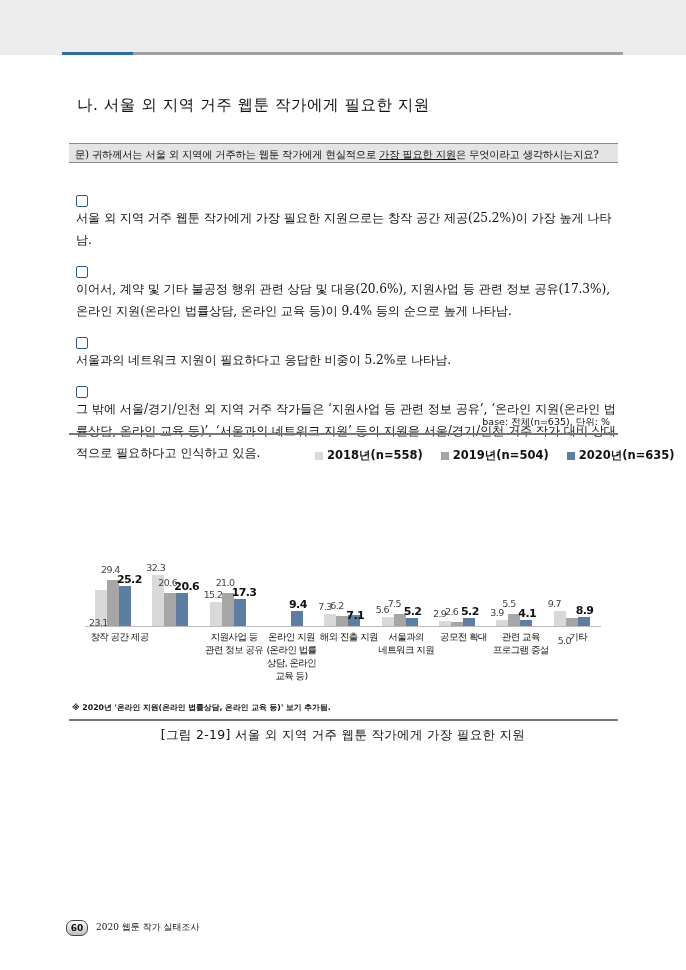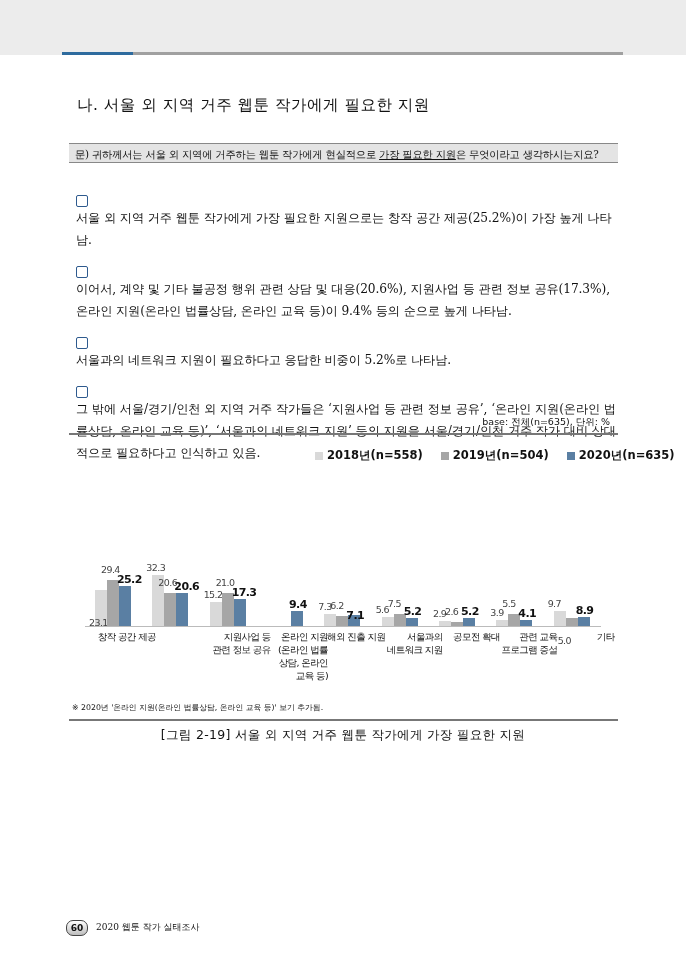--- a/index.html
+++ b/index.html
@@ -18,22 +18,22 @@
   .chart-rule { position: absolute; left: 69px; top: 433px; width: 549px; height: 2px; background: #777; }
   .legend { position: absolute; left: 315px; top: 448px; display: flex; gap: 18px; font-size: 11.5px; font-weight: bold; }
   .legend-item { display: flex; align-items: center; gap: 4px; }
   .legend-swatch { width: 8px; height: 8px; }
   .chart { position: absolute; left: 85px; top: 540px; width: 516px; height: 150px; }
   .axis { position: absolute; left: 0; top: 86px; width: 516px; height: 1px; background: #bbb; }
   .cat { position: absolute; top: 0; width: 57px; height: 150px; }
   .bar { position: absolute; bottom: 64px; width: 12px; }
   .val { position: absolute; font-size: 9.5px; color: #444; white-space: nowrap; letter-spacing: -0.6px; }
   .val.bold { font-weight: bold; font-size: 11px; color: #111; }
-  .cat-label { position: absolute; top: 90px; left: -8px; width: 73px; text-align: right; font-size: 9.5px; line-height: 13px; letter-spacing: -0.6px; }
-  .footnote { position: absolute; left: 72px; top: 702px; font-size: 7.8px; }
+  .cat-label { position: absolute; top: 90px; left: -8px; width: 73px; text-align: center; font-size: 9.5px; line-height: 13px; letter-spacing: -0.6px; }
+  .footnote { position: absolute; left: 72px; top: 702px; font-size: 7.8px; font-weight: bold; }
   .cap-rule { position: absolute; left: 69px; top: 719px; width: 549px; height: 2px; background: #777; }
   .caption { position: absolute; left: 0; width: 686px; top: 727px; text-align: center; font-size: 12.5px; letter-spacing: 0.3px; }
   .page-badge { position: absolute; left: 66px; top: 920px; width: 20px; height: 14px; border-radius: 7px; background: linear-gradient(#ffffff, #bdbdbd); border: 1.5px solid #444; font-size: 9px; font-weight: bold; text-align: center; line-height: 14px; }
   .footer-text { position: absolute; left: 96px; top: 921px; font-family: "DejaVu Serif", serif; font-size: 9px; text-align: center; }
 </style>
 </head>
 <body>
 
 <div class="header-band"></div>
 <div class="header-rule-blue"></div>

